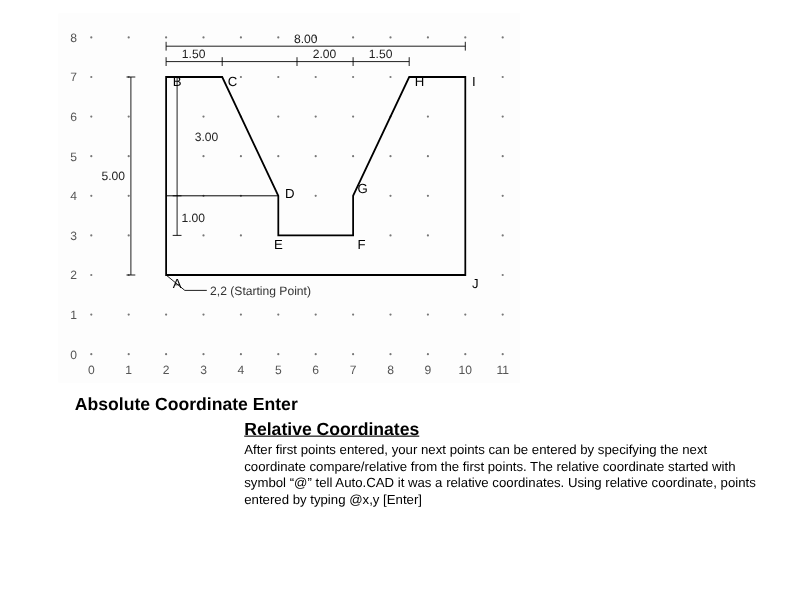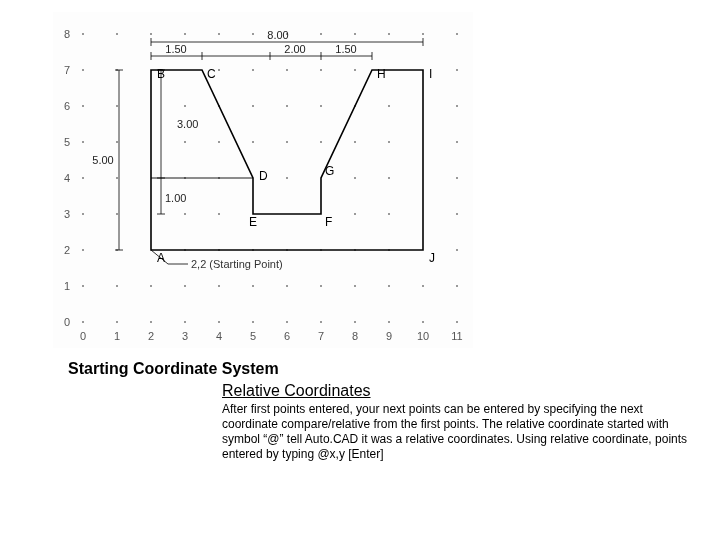--- a/index.html
+++ b/index.html
@@ -28,21 +28,21 @@
     top: 360px;
     font-size: 16px;
     font-weight: bold;
     color: #000;
   }
   .subhead {
     position: absolute;
     left: 222px;
     top: 382px;
     font-size: 16px;
-    font-weight: normal;
+    font-weight: bold;
     text-decoration: underline;
     color: #000;
   }
   .bodytext {
     position: absolute;
     left: 222px;
     top: 402px;
     width: 480px;
     font-size: 12px;
     line-height: 1.25;
@@ -238,15 +238,15 @@
     <text x="14" y="206" text-anchor="middle">3</text>
     <text x="14" y="170" text-anchor="middle">4</text>
     <text x="14" y="134" text-anchor="middle">5</text>
     <text x="14" y="98" text-anchor="middle">6</text>
     <text x="14" y="62" text-anchor="middle">7</text>
     <text x="14" y="26" text-anchor="middle">8</text>
   </g>
 </svg>
 </div>
 
-<div class="caption">Starting Coordinate System</div>
+<div class="caption">Absolute Coordinate Enter</div>
 <div class="subhead">Relative Coordinates</div>
 <div class="bodytext">After first points entered, your next points can be entered by specifying the next coordinate compare/relative from the first points. The relative coordinate started with symbol “@” tell Auto.CAD it was a relative coordinates. Using relative coordinate, points entered by typing @x,y [Enter]</div>
 
 </body></html>

